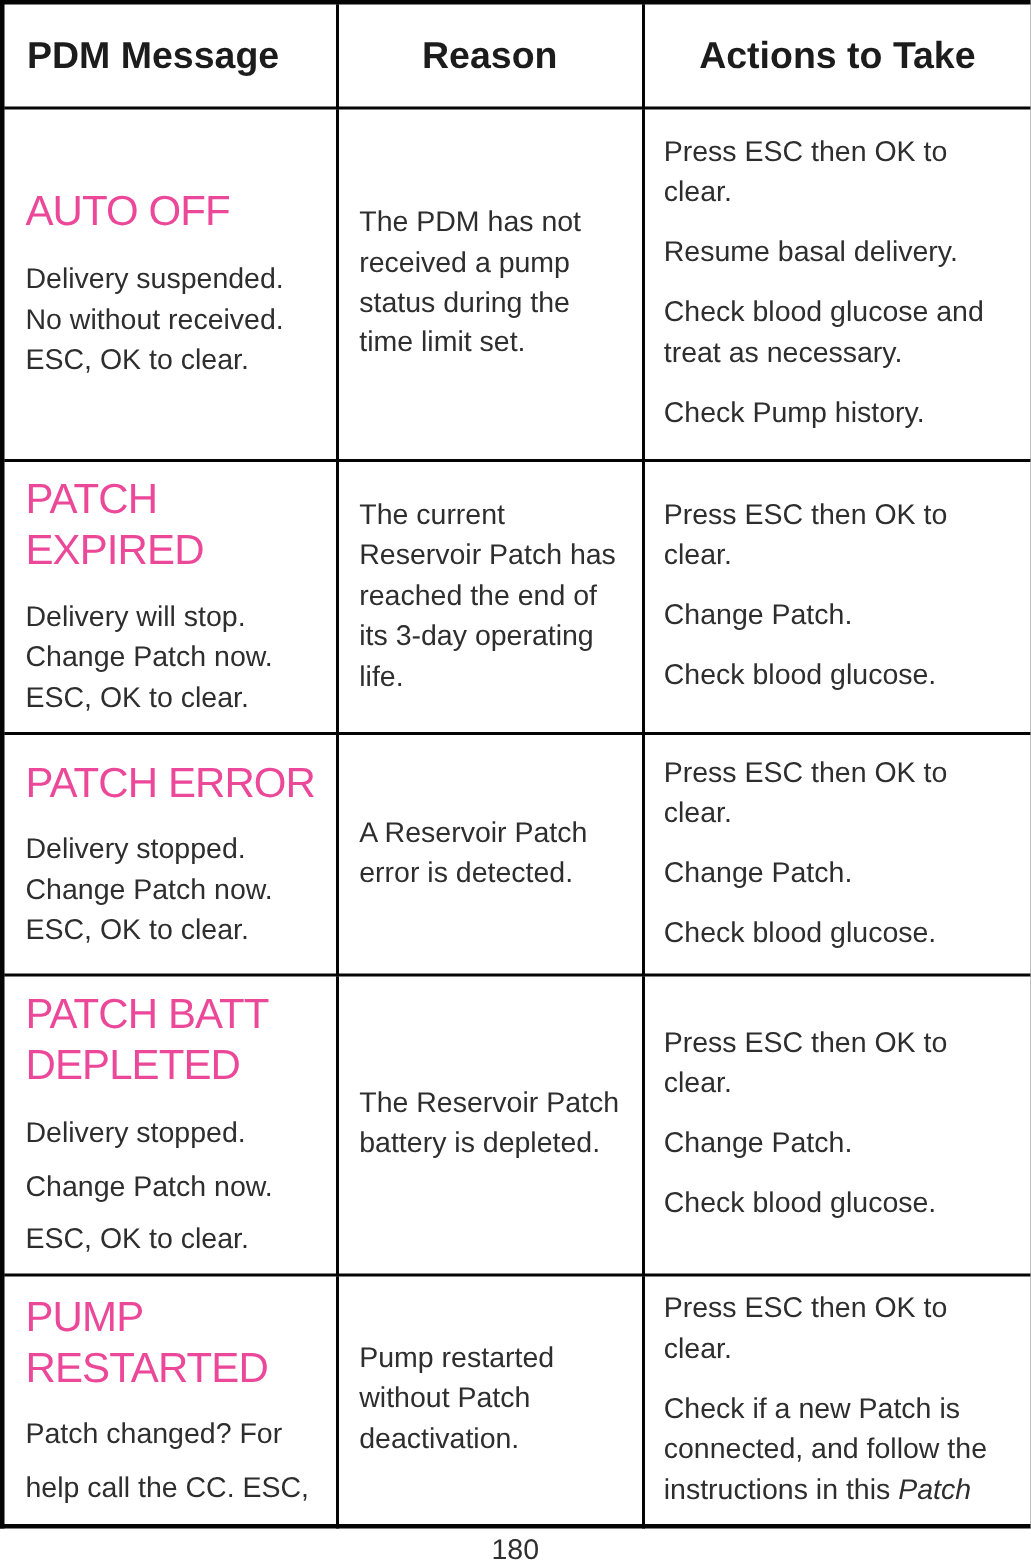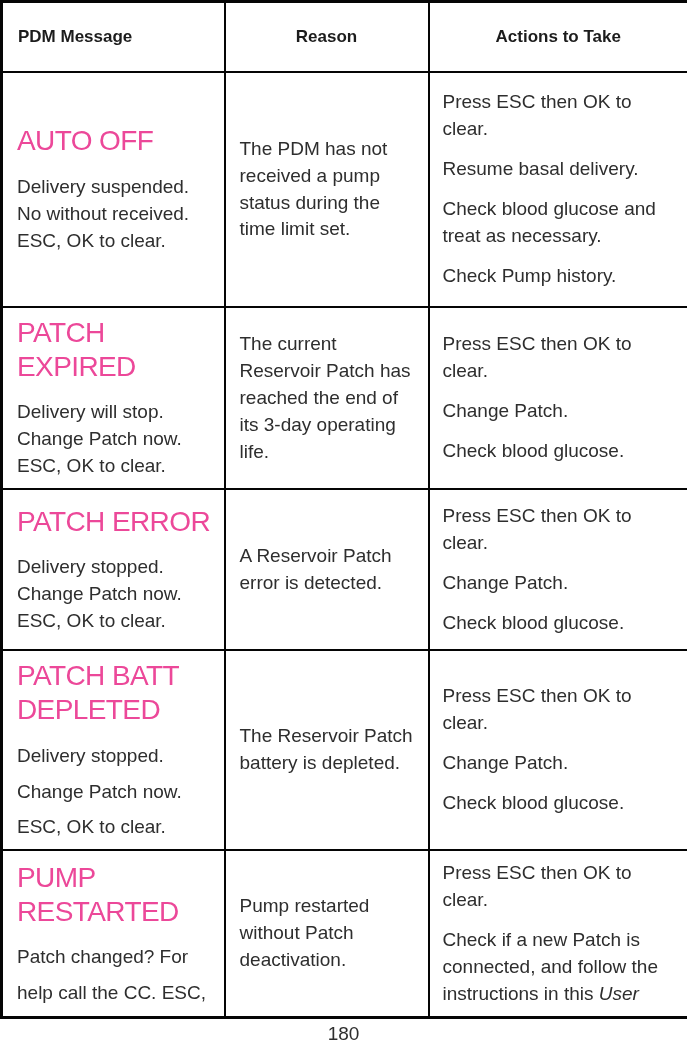--- a/index.html
+++ b/index.html
@@ -20,21 +20,21 @@
     width: 687px;
     border: 3px solid #050505;
   }
   th, td {
     border: 2px solid #050505;
     vertical-align: middle;
     overflow: hidden;
   }
   th {
     height: 60px;
-    font-size: 17px;
+    font-size: 25px;
     font-weight: bold;
     color: #1c1c1c;
     text-align: center;
     padding: 4px 8px;
   }
   th.col-msg {
     text-align: left;
     padding-left: 15px;
   }
   td {
@@ -172,20 +172,20 @@
         <div class="msg-lines spaced">
           <div class="msg-line">Patch changed? For</div>
           <div class="msg-line">help call the CC. ESC,</div>
         </div>
       </td>
       <td class="cell-reason">
         <p class="reason-text">Pump restarted without Patch deactivation.</p>
       </td>
       <td class="cell-actions">
         <p class="action-para">Press ESC then OK to clear.</p>
-        <p class="action-para"><span>Check if a new Patch is connected, and follow the instructions in this </span><span class="italic-ref">User</span></p>
+        <p class="action-para"><span>Check if a new Patch is connected, and follow the instructions in this </span><span class="italic-ref">Patch</span></p>
       </td>
     </tr>
 
   </tbody>
 </table>
 
 <div class="page-number">180</div>
 
 </body></html>

